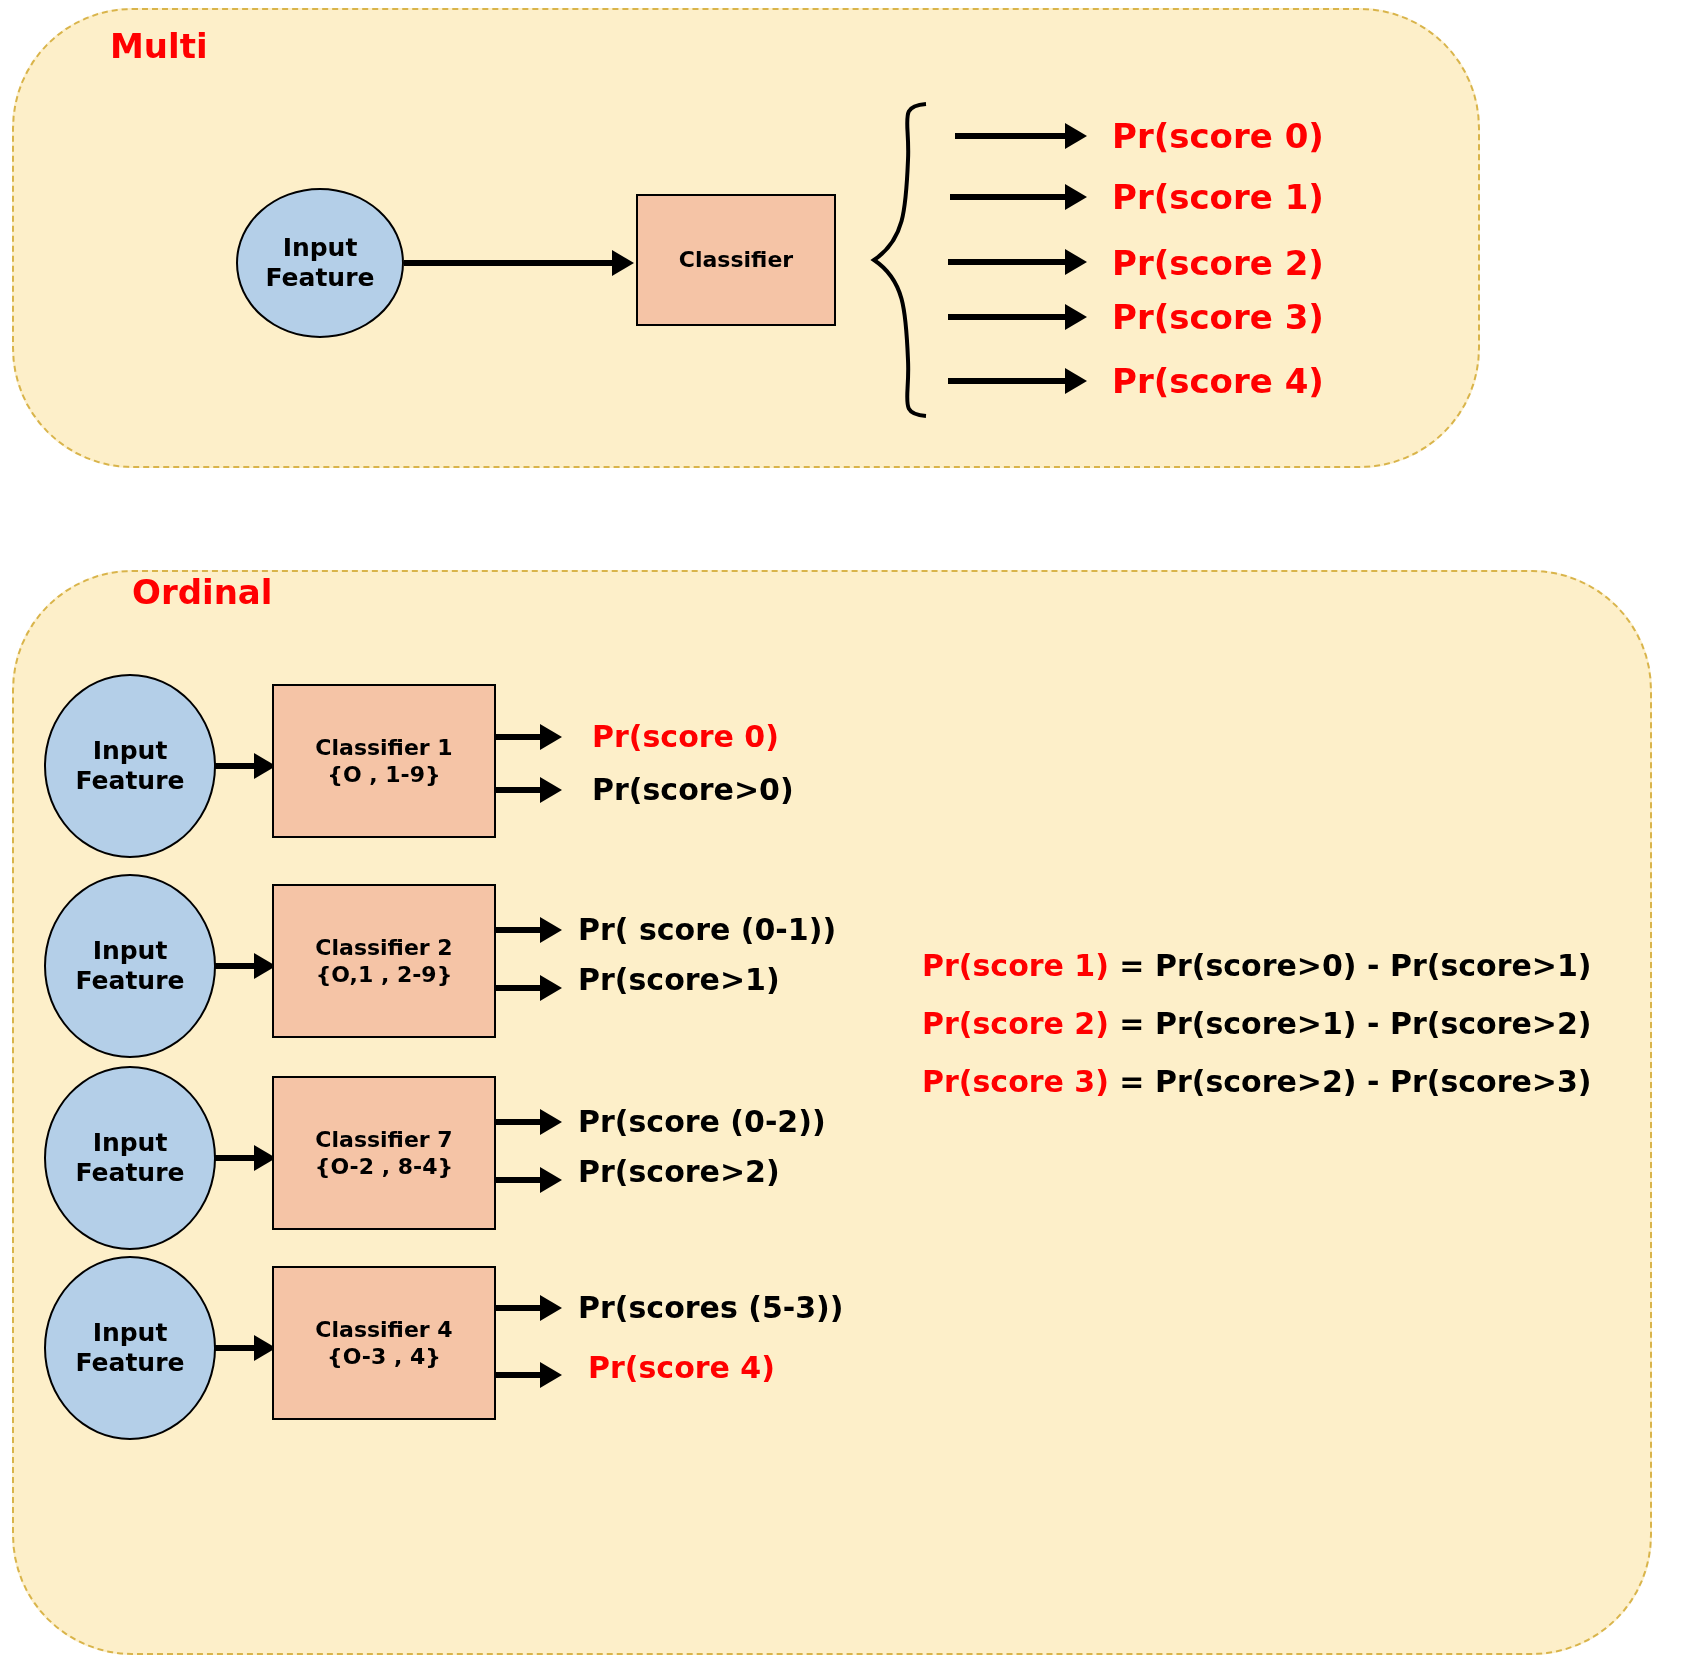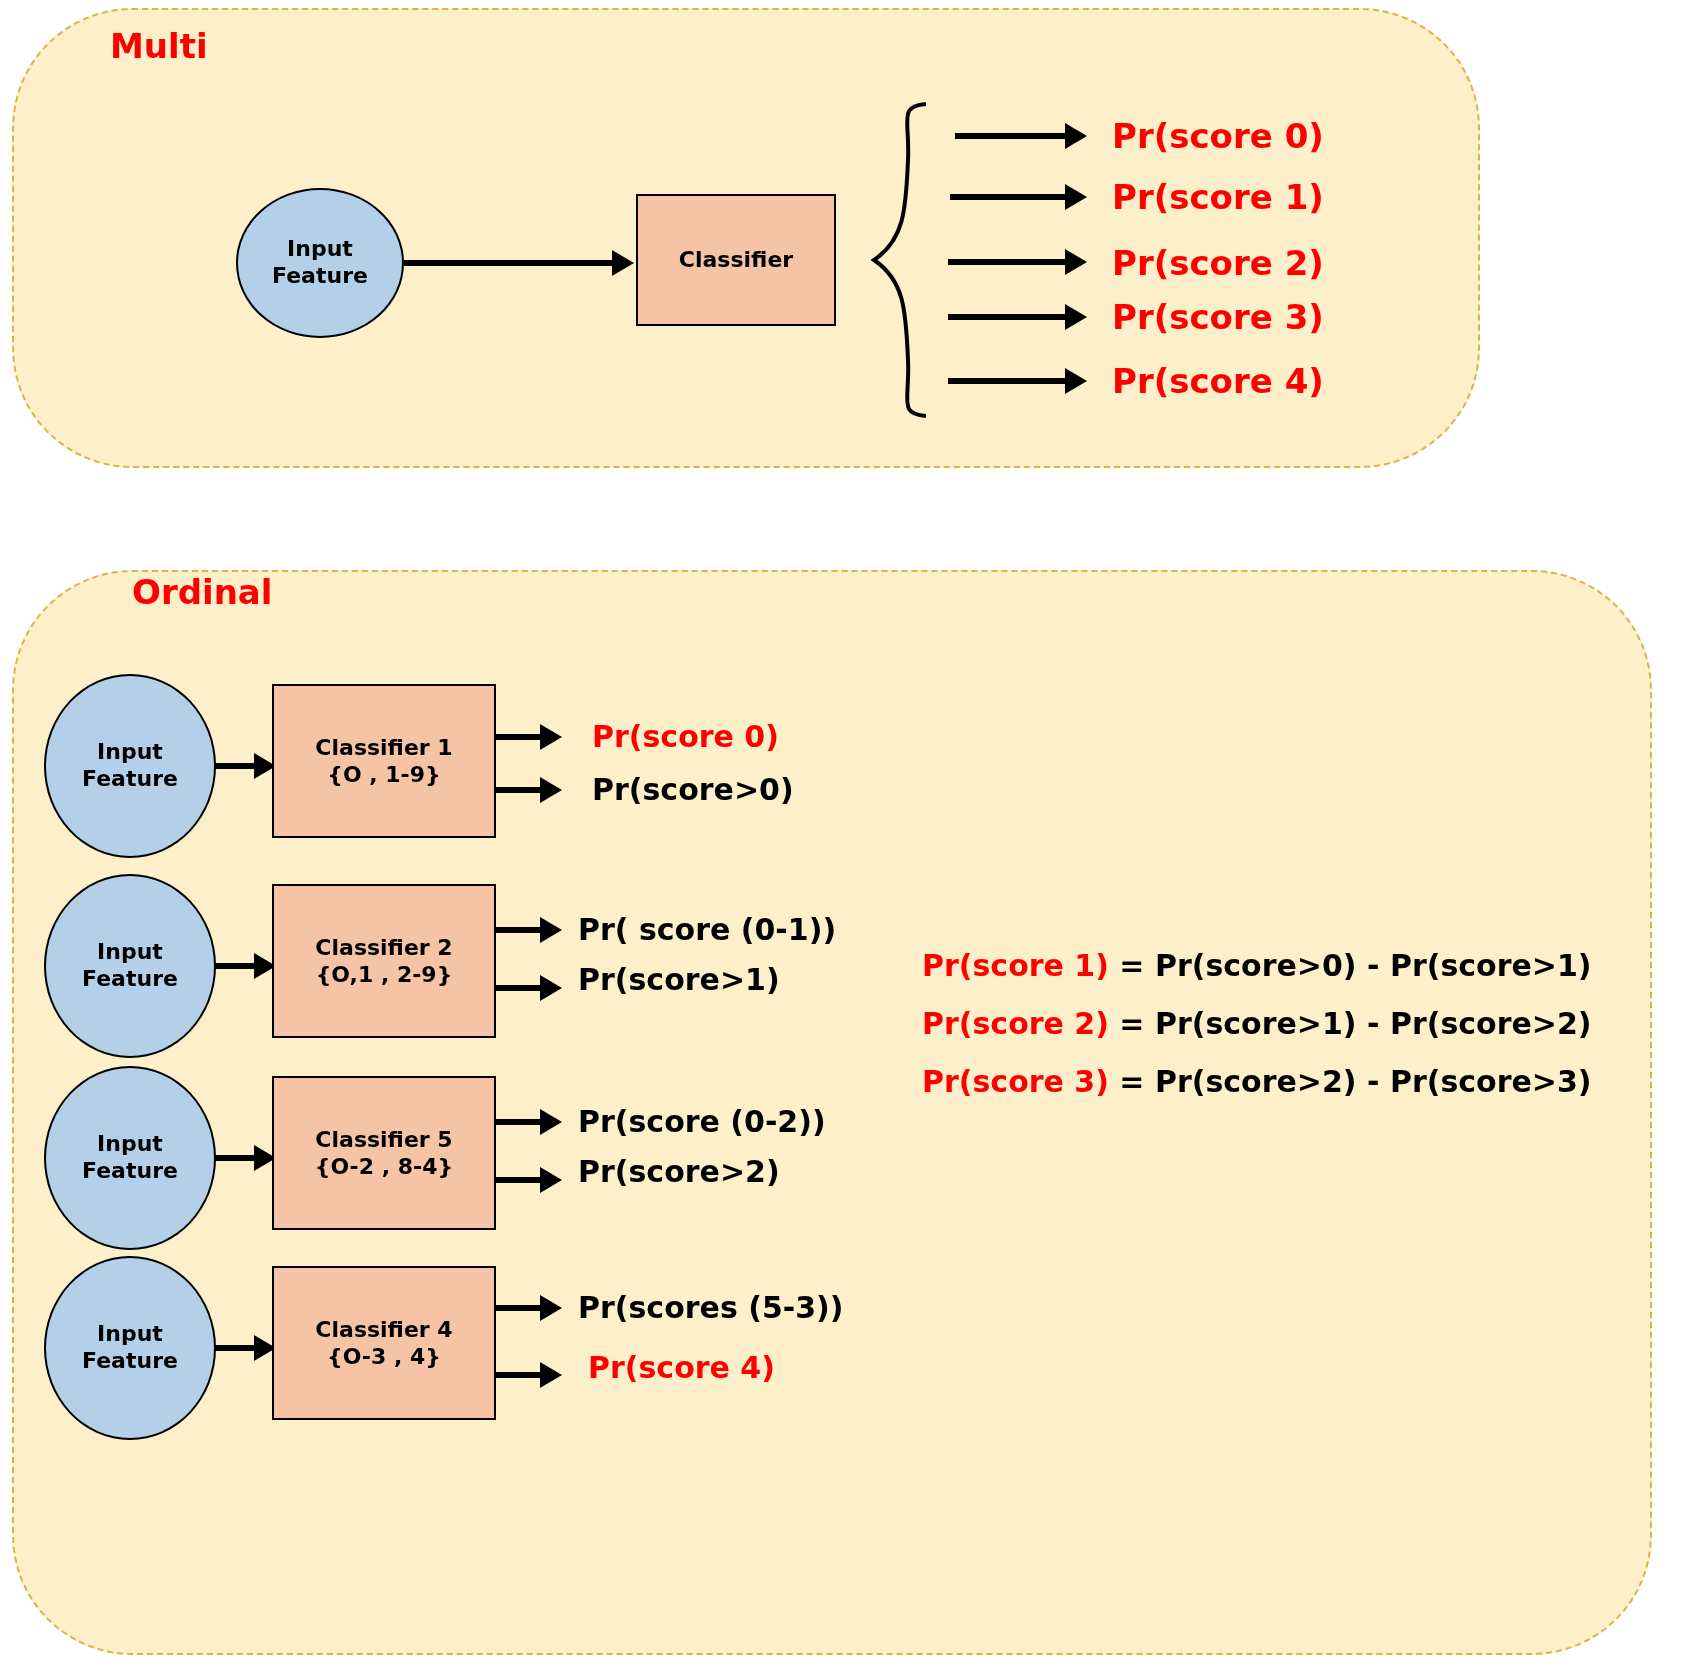--- a/index.html
+++ b/index.html
@@ -37,21 +37,21 @@
   
   .ellipse {
     position: absolute;
     background: #b4cfe8;
     border: 2.5px solid #000;
     border-radius: 50%;
     display: flex;
     flex-direction: column;
     align-items: center;
     justify-content: center;
-    font-size: 22px;
+    font-size: 25px;
     font-weight: bold;
     color: #000;
     line-height: 1.22;
     text-align: center;
   }
   .ellipse span { display: block; }
 
   .box {
     position: absolute;
     background: #f5c4a6;
@@ -217,21 +217,21 @@
 
 <div class="ellipse" style="left:44px; top:1066px; width:172px; height:184px;">
   <span>Input</span>
   <span>Feature</span>
 </div>
 <div class="arrow" style="left:214px; top:1158px; width:62px;">
   <div class="shaft" style="width:40px;"></div>
   <div class="head" style="left:40px;"></div>
 </div>
 <div class="box" style="left:272px; top:1076px; width:224px; height:154px;">
-  <span>Classifier 5</span>
+  <span>Classifier 7</span>
   <span>{O-2 , 8-4}</span>
 </div>
 <div class="arrow" style="left:496px; top:1122px; width:66px;">
   <div class="shaft" style="width:44px;"></div>
   <div class="head" style="left:44px;"></div>
 </div>
 <div class="lbl" style="left:578px; top:1104px;">Pr(score (0-2))</div>
 <div class="arrow" style="left:496px; top:1180px; width:66px;">
   <div class="shaft" style="width:44px;"></div>
   <div class="head" style="left:44px;"></div>

